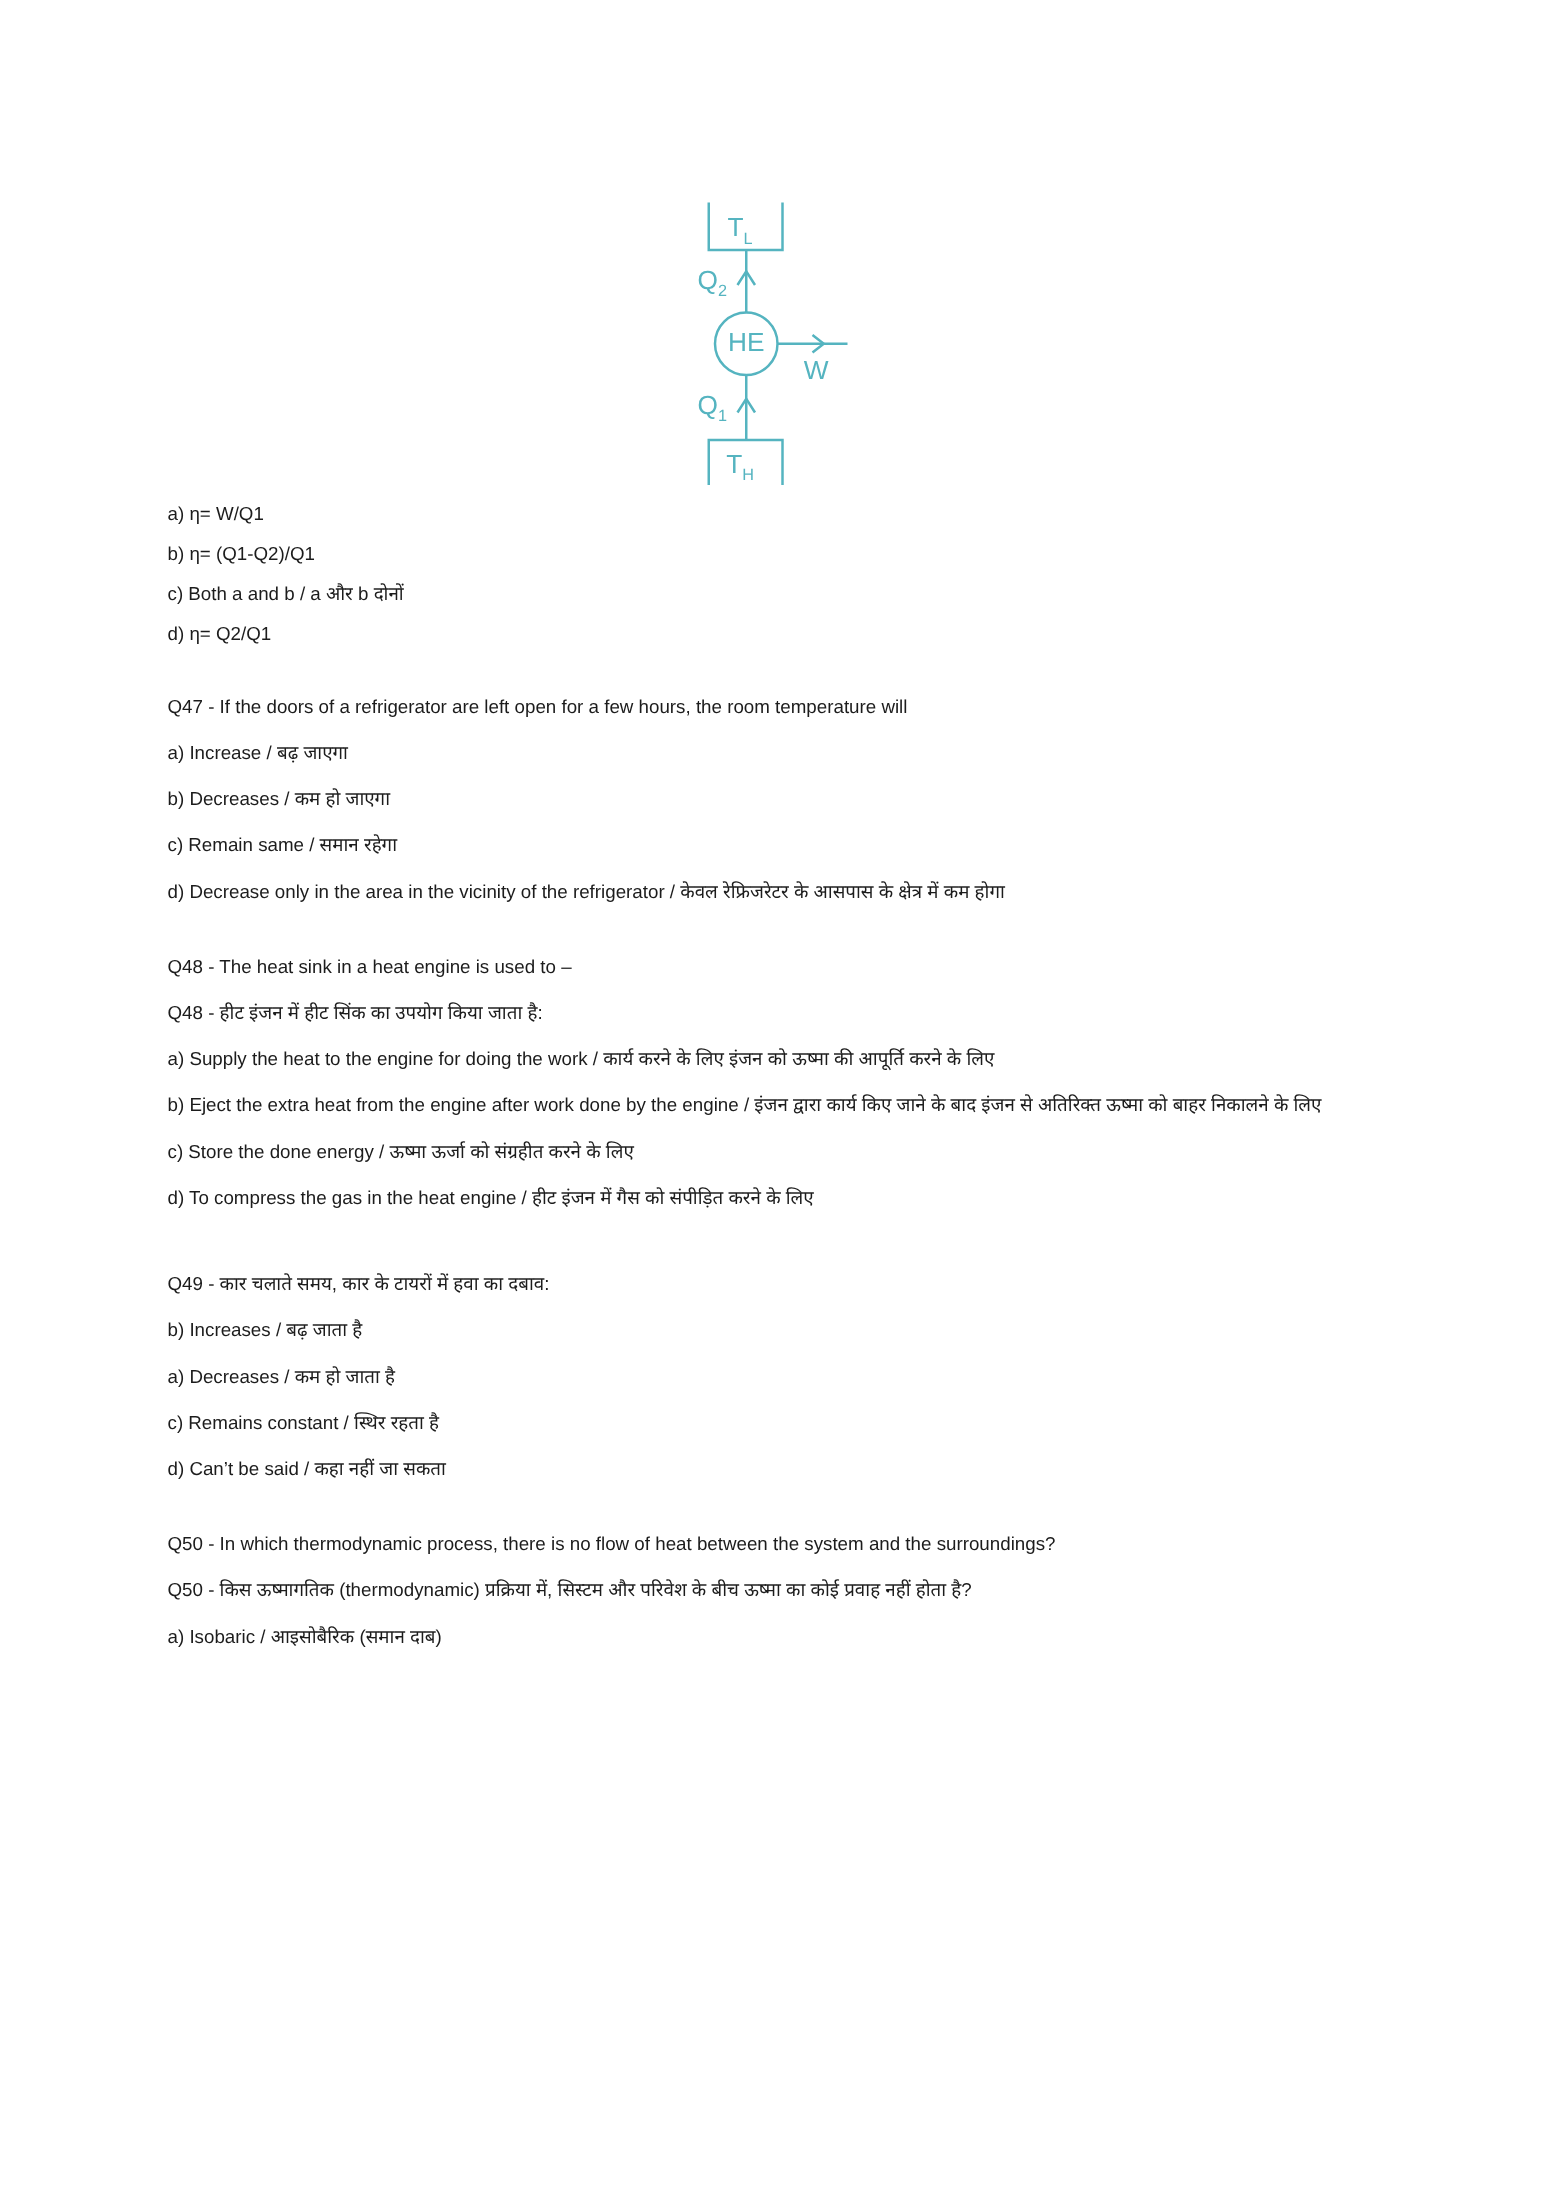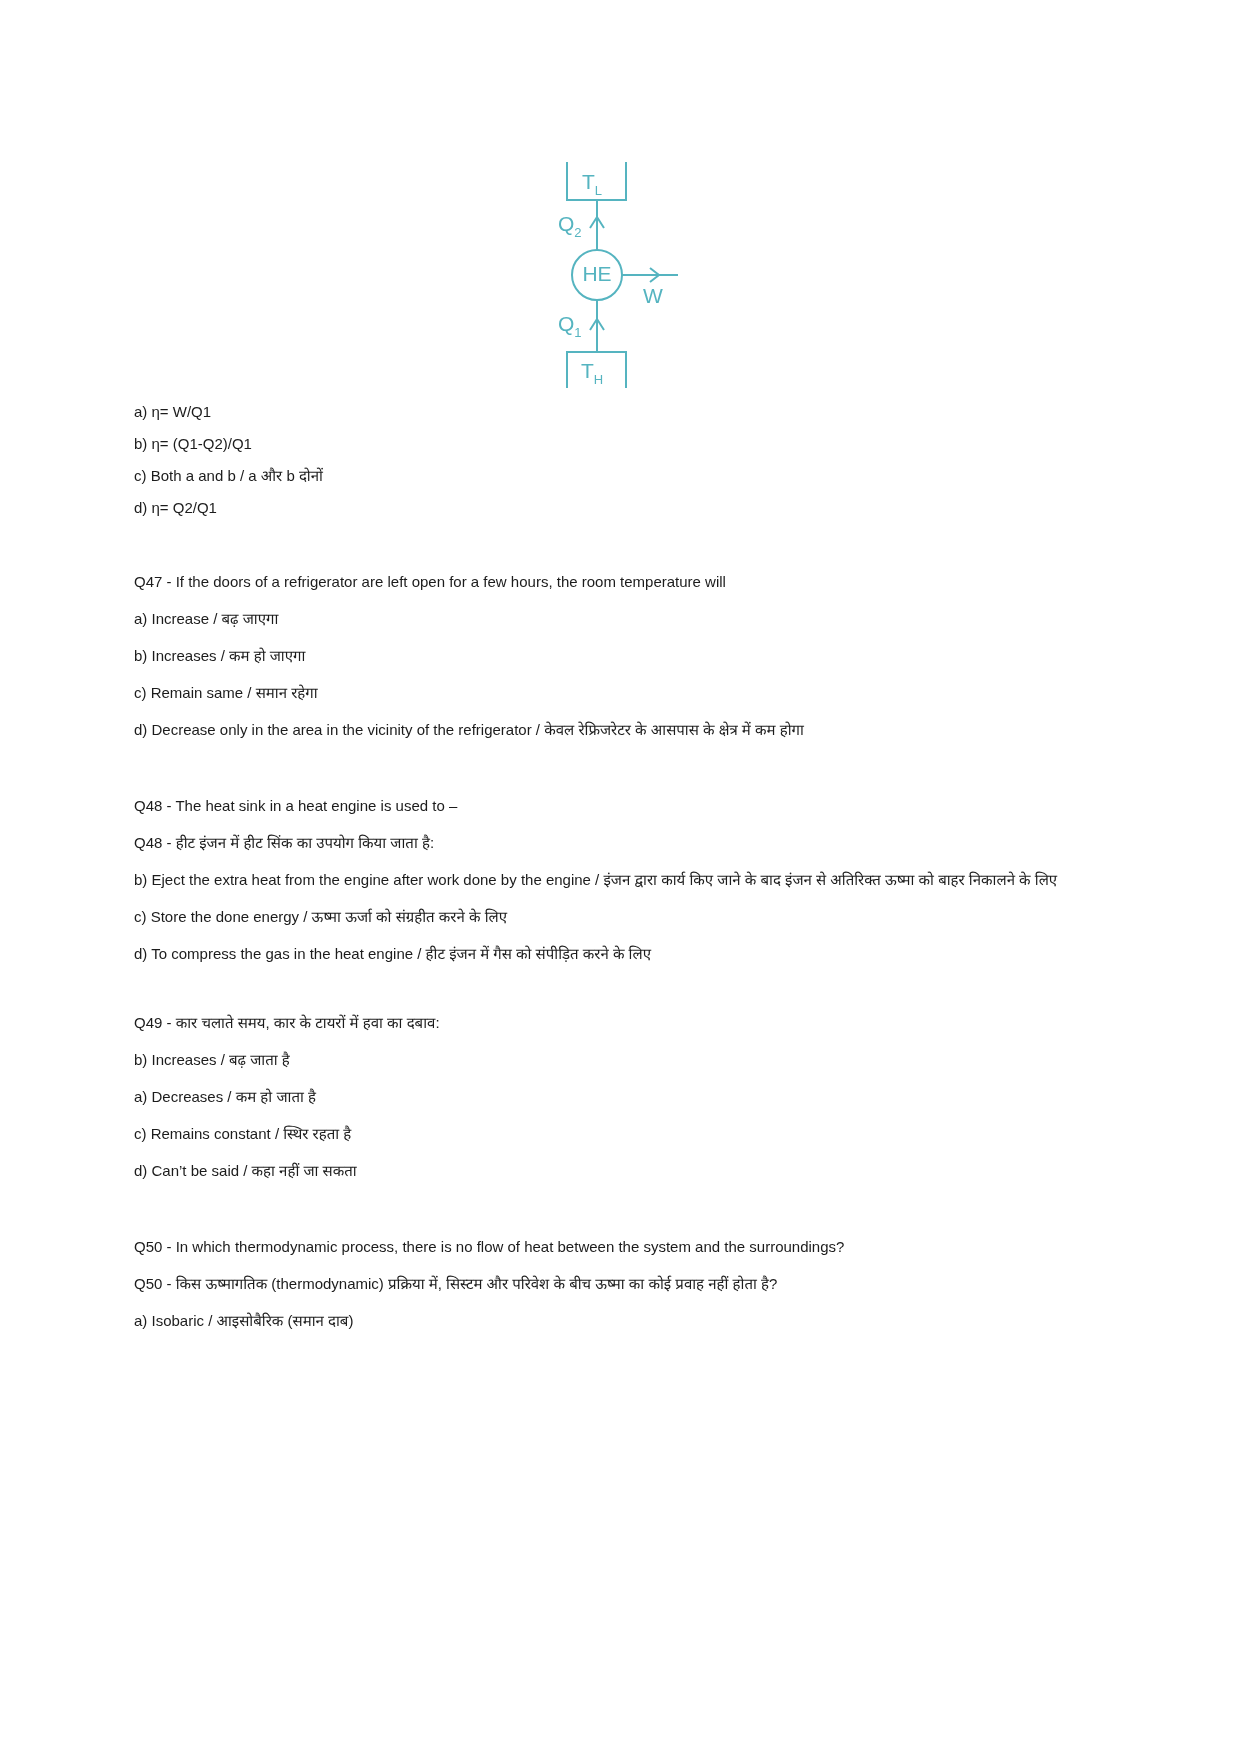--- a/index.html
+++ b/index.html
@@ -30,21 +30,21 @@
     left: 134px;
     top: 396px;
     width: 976px;
   }
   .content p {
     font-size: 15px;
     line-height: 37px;
     font-weight: 400;
   }
   .eff p { line-height: 32px; }
-  .question-block { margin-top: 39px; }
+  .question-block { margin-top: 23px; }
   .question-block.q49 { margin-top: 32px; }
 </style>
 </head>
 <body>
 
 <div class="page">
 
   <svg class="diagram" width="240" height="255" viewBox="0 0 240 255" xmlns="http://www.w3.org/2000/svg">
 
     <path class="stroke" d="M107,22 V60 H166 V22"></path>
@@ -74,28 +74,29 @@
     <div class="eff">
       <p>a) η= W/Q1</p>
       <p>b) η= (Q1-Q2)/Q1</p>
       <p>c) Both a and b / a और  b दोनों</p>
       <p>d) η= Q2/Q1</p>
     </div>
 
     <div class="question-block">
       <p class="q-en">Q47 - If the doors of a refrigerator are left open for a few hours, the room temperature will</p>
       <p>a) Increase / बढ़  जाएगा</p>
-      <p>b) Increases / कम  हो  जाएगा</p>
+      <p>b) Decreases / कम  हो  जाएगा</p>
       <p>c) Remain same / समान  रहेगा</p>
       <p>d) Decrease only in the area in the vicinity of the refrigerator / केवल  रेफ्रिजरेटर  के  आसपास  के  क्षेत्र  में  कम  होगा</p>
     </div>
 
     <div class="question-block">
       <p class="q-en">Q48 - The heat sink in a heat engine is used to –</p>
       <p class="q-hi">Q48 - हीट  इंजन  में  हीट  सिंक  का  उपयोग  किया  जाता  है:</p>
+      <p>a) Supply the heat to the engine for doing the work / कार्य  करने  के  लिए  इंजन  को  ऊष्मा  की  आपूर्ति  करने  के  लिए</p>
       <p>b) Eject the extra heat from the engine after work done by the engine / इंजन  द्वारा  कार्य  किए  जाने  के  बाद  इंजन  से  अतिरिक्त  ऊष्मा  को  बाहर  निकालने  के  लिए</p>
       <p>c) Store the done energy / ऊष्मा  ऊर्जा  को  संग्रहीत  करने  के  लिए</p>
       <p>d) To compress the gas in the heat engine / हीट  इंजन  में  गैस  को  संपीड़ित  करने  के  लिए</p>
     </div>
 
     <div class="question-block q49">
       <p class="q-hi">Q49 - कार  चलाते  समय, कार  के  टायरों  में  हवा  का  दबाव:</p>
       <p>b) Increases / बढ़  जाता  है</p>
       <p>a) Decreases / कम  हो  जाता  है</p>
       <p>c) Remains constant / स्थिर  रहता  है</p>

